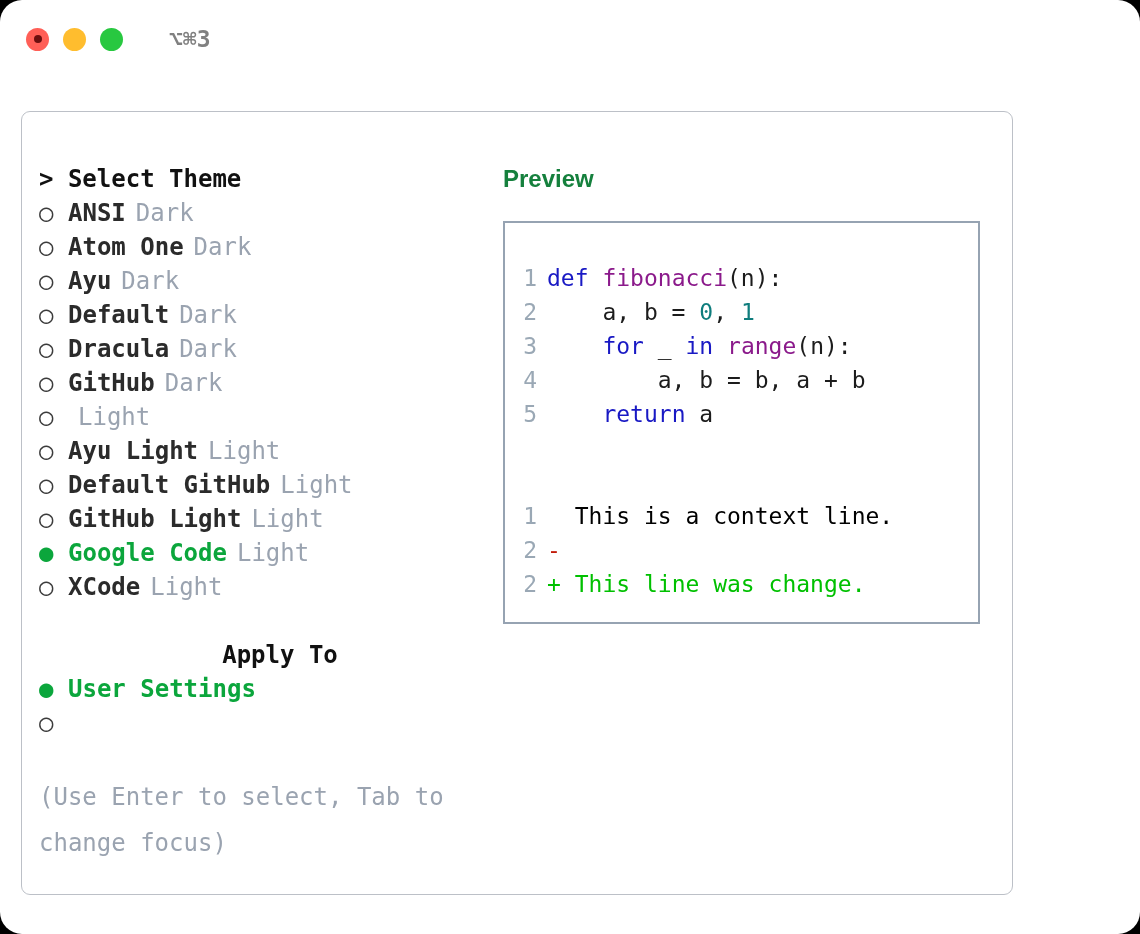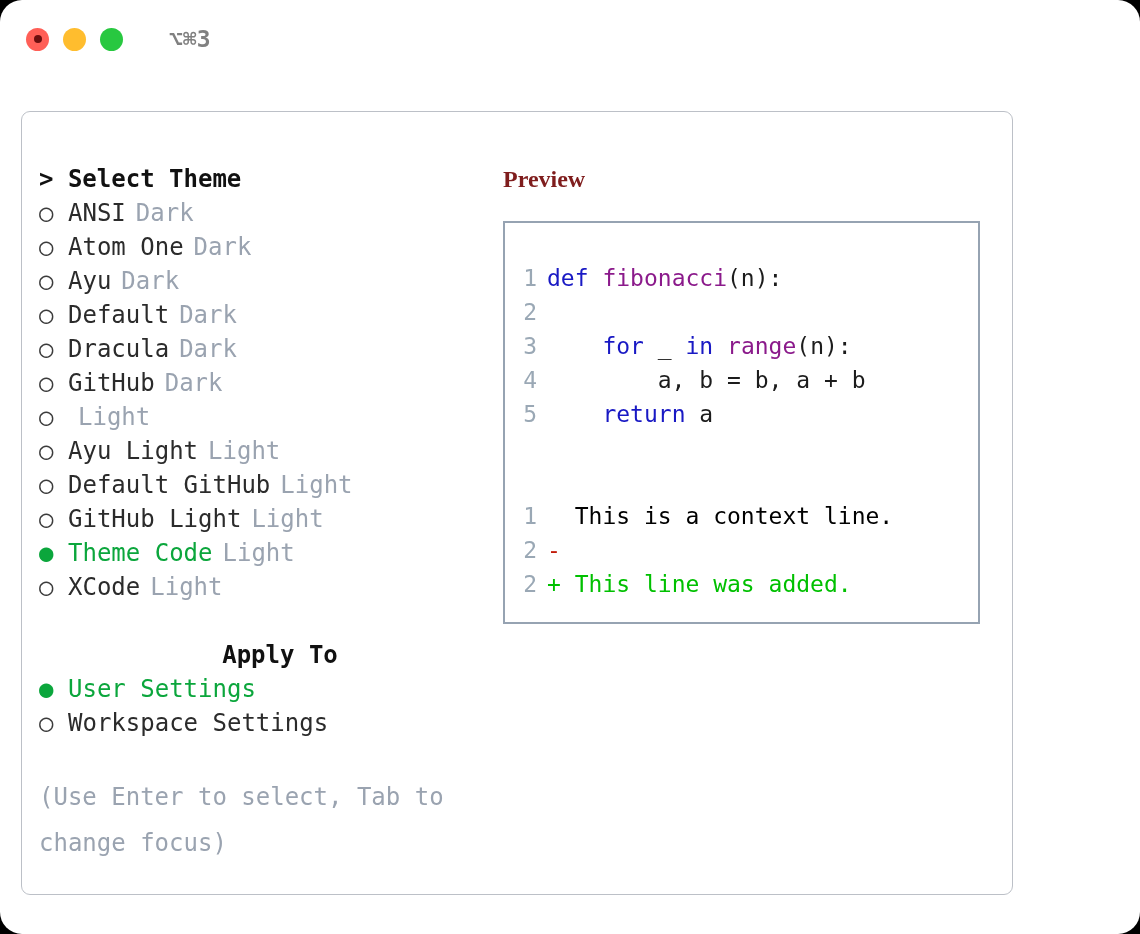--- a/index.html
+++ b/index.html
@@ -113,44 +113,44 @@
     white-space: pre;
   }
   .bullet {
     width: 29px;
     flex: 0 0 29px;
     font-size: 24px;
     line-height: 34px;
     color: #3b3b3b;
   }
   .bullet.on { color: #0ba63c; }
-  .opt-label { color: #2b2b2b; }
+  .opt-label { color: #2b2b2b; font-weight: bold; }
   .opt-row.selected .opt-label { color: #0ba63c; }
   .opt-tag {
     color: #9aa3b0;
     padding-left: 10px;
   }
 
   .gap-block { height: 34px; }
 
   .hint {
     margin-top: 34px;
     font-family: "DejaVu Sans Mono", monospace;
     font-size: 24px;
     line-height: 46px;
     color: #9aa3b0;
     width: 410px;
   }
 
   
   .preview-title {
-    font-family: Liberation Serif, serif;
+    font-family: Liberation Sans, sans-serif;
     font-size: 24px;
     font-weight: bold;
-    color: #7f1d1d;
+    color: #15803d;
     line-height: 34px;
     padding-left: 0px;
   }
   .preview-box {
     margin-top: 25px;
     width: 477px;
     height: 403px;
     border: 2px solid #96a3b2;
     box-sizing: border-box;
     background: #ffffff;
@@ -262,59 +262,59 @@
         </div>
 
         <div class="opt-row">
           <span class="bullet">○</span>
           <span class="opt-label">GitHub Light</span>
           <span class="opt-tag">Light</span>
         </div>
 
         <div class="opt-row selected">
           <span class="bullet on">●</span>
-          <span class="opt-label">Theme Code</span>
+          <span class="opt-label">Google Code</span>
           <span class="opt-tag">Light</span>
         </div>
 
         <div class="opt-row">
           <span class="bullet">○</span>
           <span class="opt-label">XCode</span>
           <span class="opt-tag">Light</span>
         </div>
 
         <div class="gap-block"></div>
 
         <div class="section-title indent">Apply To</div>
 
         <div class="opt-row selected">
           <span class="bullet on">●</span>
           <span class="opt-label">User Settings</span>
         </div>
 
         <div class="opt-row">
           <span class="bullet">○</span>
-          <span class="opt-label">Workspace Settings</span>
         </div>
 
         <div class="hint">(Use Enter to select, Tab to change focus)</div>
       </div>
 
       <div class="col-right">
         <div class="preview-title">Preview</div>
 
         <div class="preview-box">
 
           <div class="code-line">
             <span class="ln">1</span>
             <span class="code-text"><span class="tok-kw">def </span><span class="tok-fn">fibonacci</span><span class="tok-pl">(n):</span></span>
           </div>
 
           <div class="code-line">
             <span class="ln">2</span>
+            <span class="code-text"><span class="tok-pl">    a, b = </span><span class="tok-num">0</span><span class="tok-pl">, </span><span class="tok-num">1</span></span>
           </div>
 
           <div class="code-line">
             <span class="ln">3</span>
             <span class="code-text"><span class="tok-pl">    </span><span class="tok-kw">for</span><span class="tok-pl"> _ </span><span class="tok-kw">in</span><span class="tok-pl"> </span><span class="tok-fn">range</span><span class="tok-pl">(n):</span></span>
           </div>
 
           <div class="code-line">
             <span class="ln">4</span>
             <span class="code-text"><span class="tok-pl">        a, b = b, a + b</span></span>
@@ -333,21 +333,21 @@
             <span class="diff-ctx"> </span><span class="diff-ctx"> This is a context line.</span>
           </div>
 
           <div class="code-line">
             <span class="ln">2</span>
             <span class="diff-del">-</span>
           </div>
 
           <div class="code-line">
             <span class="ln">2</span>
-            <span class="diff-add">+</span><span class="diff-add"> This line was added.</span>
+            <span class="diff-add">+</span><span class="diff-add"> This line was change.</span>
           </div>
 
         </div>
       </div>
 
     </div>
   </div>
 </div>
 
 </body></html>

